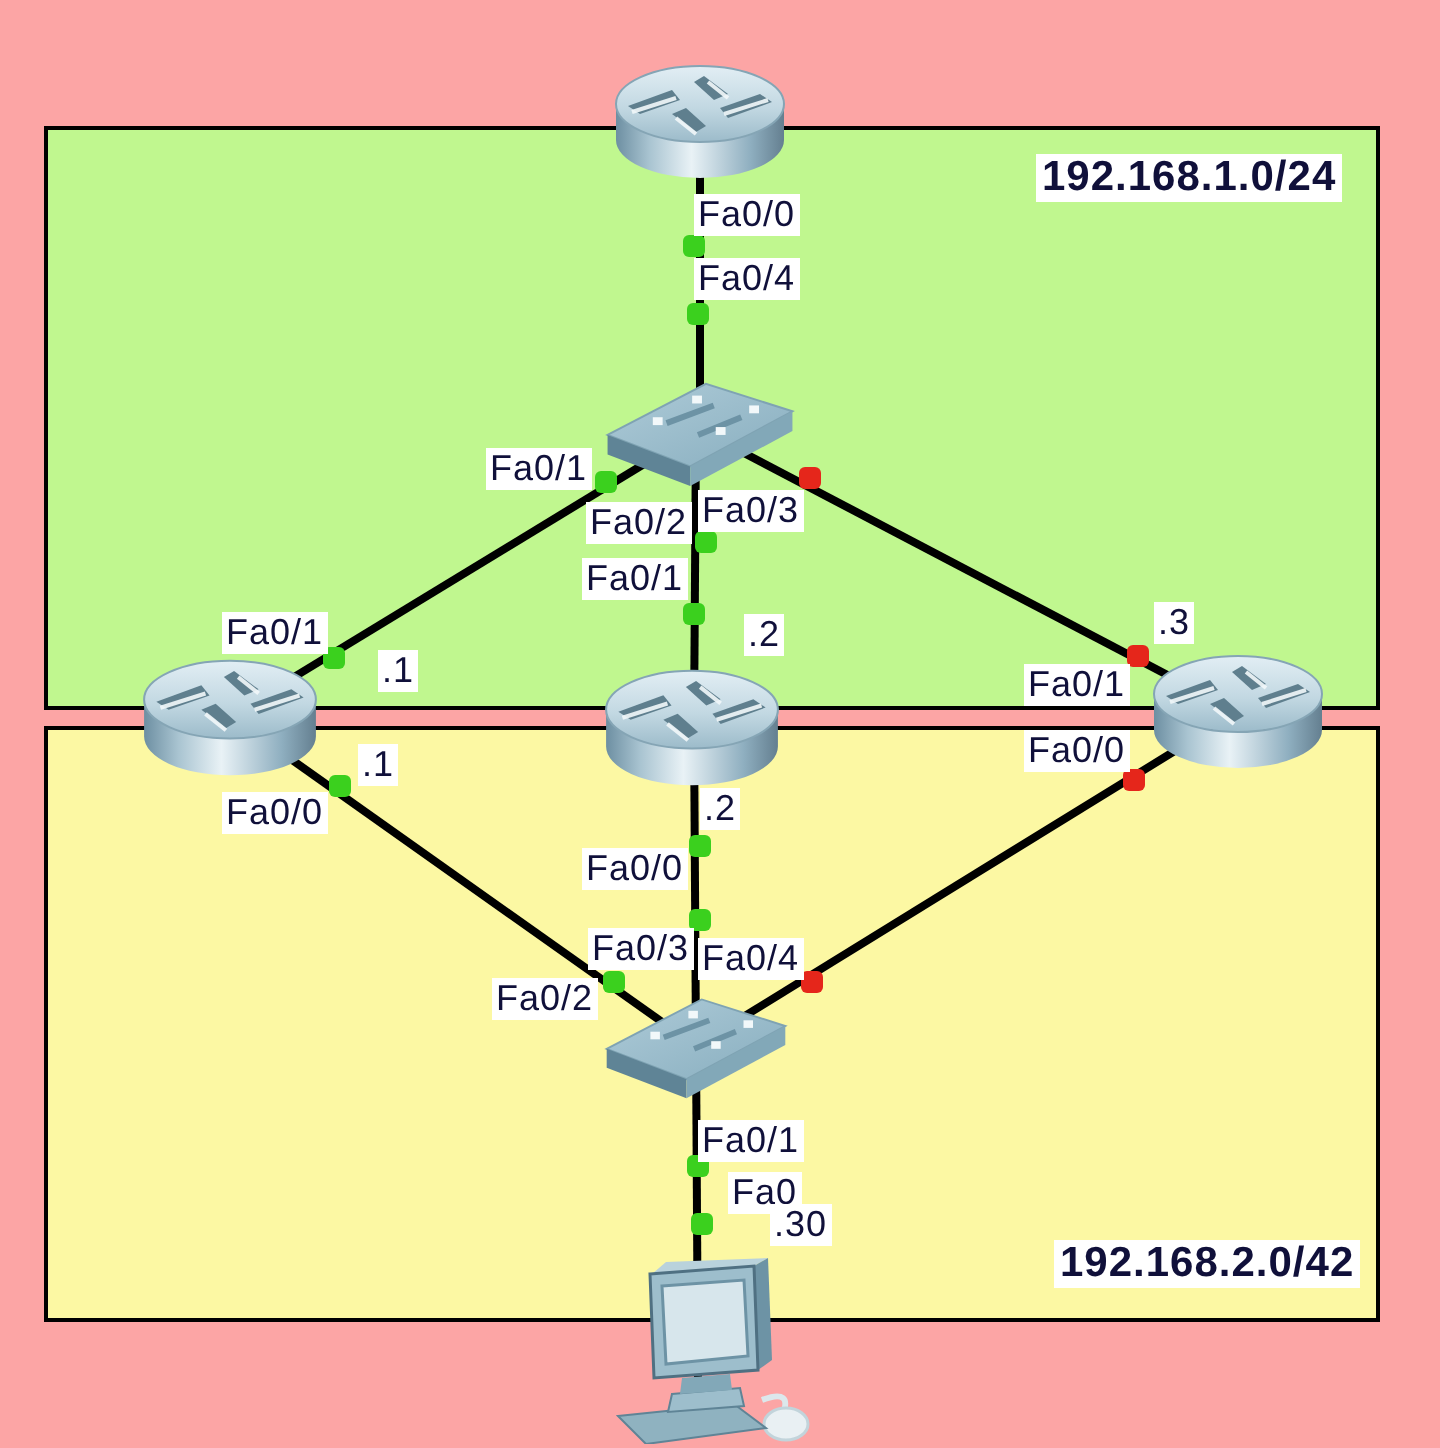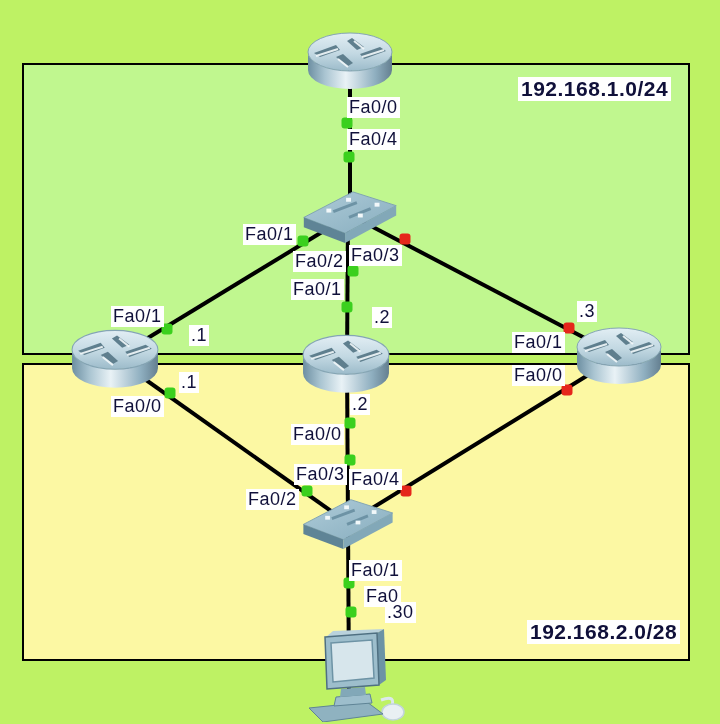--- a/index.html
+++ b/index.html
@@ -1,17 +1,17 @@
 <!DOCTYPE html>
 <html><head>
 <meta charset="utf-8">
 <style>
   html,body{margin:0;padding:0;background:#fff;}
   body{width:720px;height:724px;overflow:hidden;font-family:"Liberation Sans",sans-serif;}
-  .stage{position:relative;width:720px;height:724px;background:#bef264;}
+  .stage{position:relative;width:720px;height:724px;background:#fca5a5;}
   .netbox{position:absolute;border:2px solid #000;box-sizing:border-box;}
   .netbox.green{left:22px;top:63px;width:668px;height:292px;background:#c0f78f;}
   .netbox.yellow{left:22px;top:363px;width:668px;height:298px;background:#fcf8a3;}
   svg.overlay{position:absolute;left:0;top:0;width:720px;height:724px;}
   .plabel{
     position:absolute;display:inline-block;white-space:nowrap;
     background:#ffffff;color:#10103a;font-size:18px;line-height:21px;
     letter-spacing:.5px;padding:0 2px;z-index:5;
   }
   .netlabel{
@@ -149,15 +149,15 @@
   <div class="plabel" style="left:350px;top:394px">.2</div>
   <div class="plabel" style="left:291px;top:424px">Fa0/0</div>
   <div class="plabel" style="left:294px;top:464px">Fa0/3</div>
   <div class="plabel" style="left:349px;top:469px">Fa0/4</div>
   <div class="plabel" style="left:246px;top:489px">Fa0/2</div>
   <div class="plabel" style="left:349px;top:560px">Fa0/1</div>
   <div class="plabel" style="left:364px;top:586px">Fa0</div>
   <div class="plabel" style="left:385px;top:602px">.30</div>
 
   <div class="netlabel" style="left:518px;top:77px">192.168.1.0/24</div>
-  <div class="netlabel" style="left:527px;top:620px">192.168.2.0/28</div>
+  <div class="netlabel" style="left:527px;top:620px">192.168.2.0/42</div>
 
 </div>
 
 </body></html>

